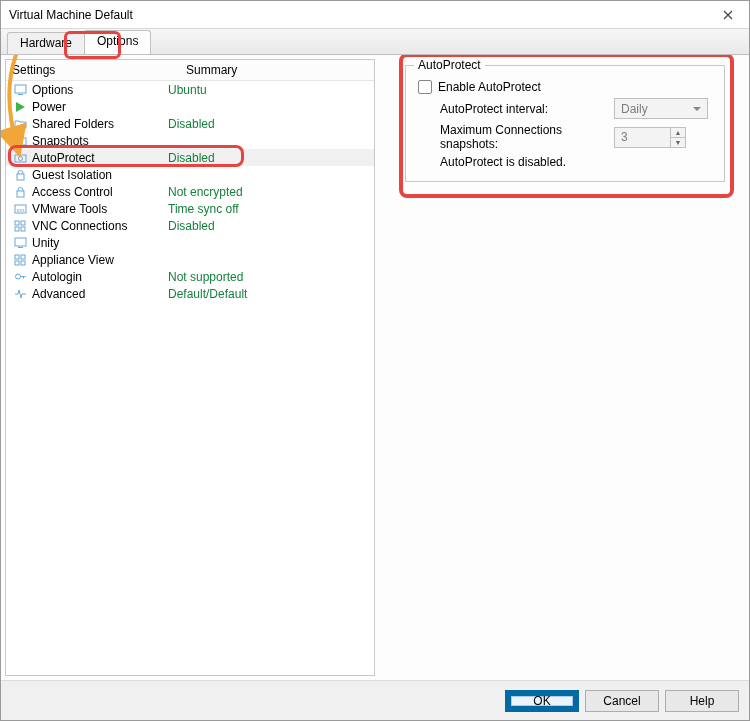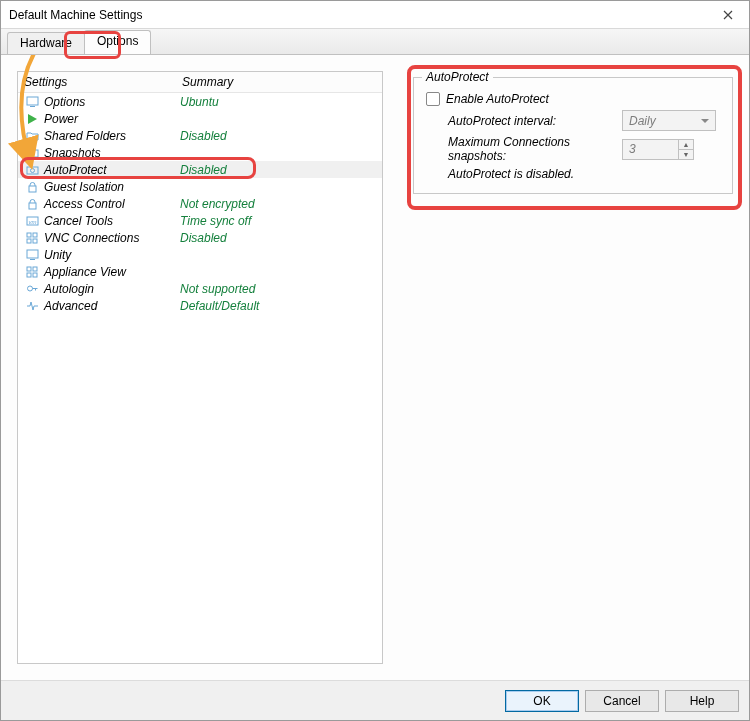--- a/index.html
+++ b/index.html
@@ -66,41 +66,40 @@
   }
   .client {
     flex: 1 1 auto;
     display: flex;
     flex-direction: column;
     background: #fdfdfd;
   }
   .main {
     flex: 1 1 auto;
     display: flex;
-    padding: 16px;
+    padding: 4px;
     gap: 30px;
     overflow: hidden;
-    font-style: italic;
   }
   .left-panel {
     width: 370px;
     border: 1px solid #c8c8c8;
     background: #fff;
     display: flex; flex-direction: column;
     position: relative;
   }
   .list-header {
     display: flex;
     background: #fcfcfc;
     border-bottom: 1px solid #e6e6e6;
     font-size: 12px;
     padding: 3px 0 3px 6px;
   }
   .col-name { width: 158px; }
-  .col-summary { flex: 1; }
+  .col-summary { flex: 1; margin-left: 16px; }
   .item {
     display: flex; align-items: center;
     height: 17px;
     padding-left: 6px;
     font-size: 12px;
     cursor: pointer;
   }
   .item .ico {
     width: 16px; height: 14px;
     margin-right: 4px;
@@ -207,32 +206,32 @@
     height: 22px;
     min-width: 74px;
     padding: 0 14px;
     border: 1px solid #adadad;
     background: #e8e8e8;
     font-size: 12px;
     display: flex; align-items: center; justify-content: center;
     cursor: pointer;
   }
   .btn.primary {
-    border: 1px solid #0369a1;
+    border: 6px solid #0369a1;
     box-shadow: 0 0 0 1px rgba(47,131,214,.35) inset;
     background: #eaf3fc;
   }
 </style>
 </head>
 <body>
 
 <div class="window">
 
   <div class="titlebar">
-    <span class="title">Default Machine Settings</span>
+    <span class="title">Virtual Machine Default</span>
     <div class="close">
       <svg width="10" height="10" viewBox="0 0 10 10">
           <path d="M1 1 L9 9 M9 1 L1 9" stroke="#444" stroke-width="1.2"></path>
         </svg>
     </div>
   </div>
 
   <div class="tabs">
     <div class="tab"><span>Hardware</span></div>
     <div class="tab active"><span>Options</span></div>
@@ -316,21 +315,21 @@
           <span class="name">Access Control</span>
           <span class="summary">Not encrypted</span>
         </div>
         <div class="item">
           <span class="ico">
               <svg width="13" height="11">
                 <rect x="1" y="2" width="11" height="8" fill="none" stroke="#6aa7d6"></rect>
                 <text x="2.5" y="8.5" font-size="6" fill="#6aa7d6">vm</text>
               </svg>
             </span>
-          <span class="name">Cancel Tools</span>
+          <span class="name">VMware Tools</span>
           <span class="summary">Time sync off</span>
         </div>
         <div class="item">
           <span class="ico">
               <svg width="12" height="12">
                 <rect x="1" y="1" width="4" height="4" fill="none" stroke="#6aa7d6"></rect>
                 <rect x="7" y="1" width="4" height="4" fill="none" stroke="#6aa7d6"></rect>
                 <rect x="1" y="7" width="4" height="4" fill="none" stroke="#6aa7d6"></rect>
                 <rect x="7" y="7" width="4" height="4" fill="none" stroke="#6aa7d6"></rect>
               </svg>

